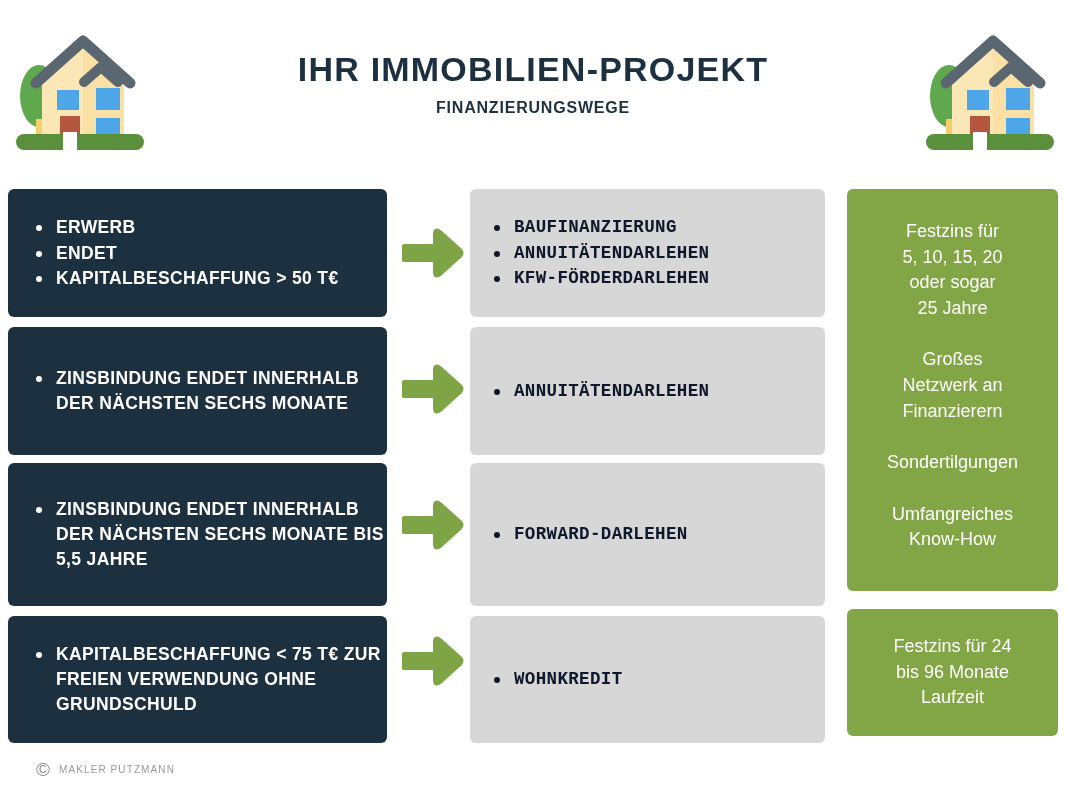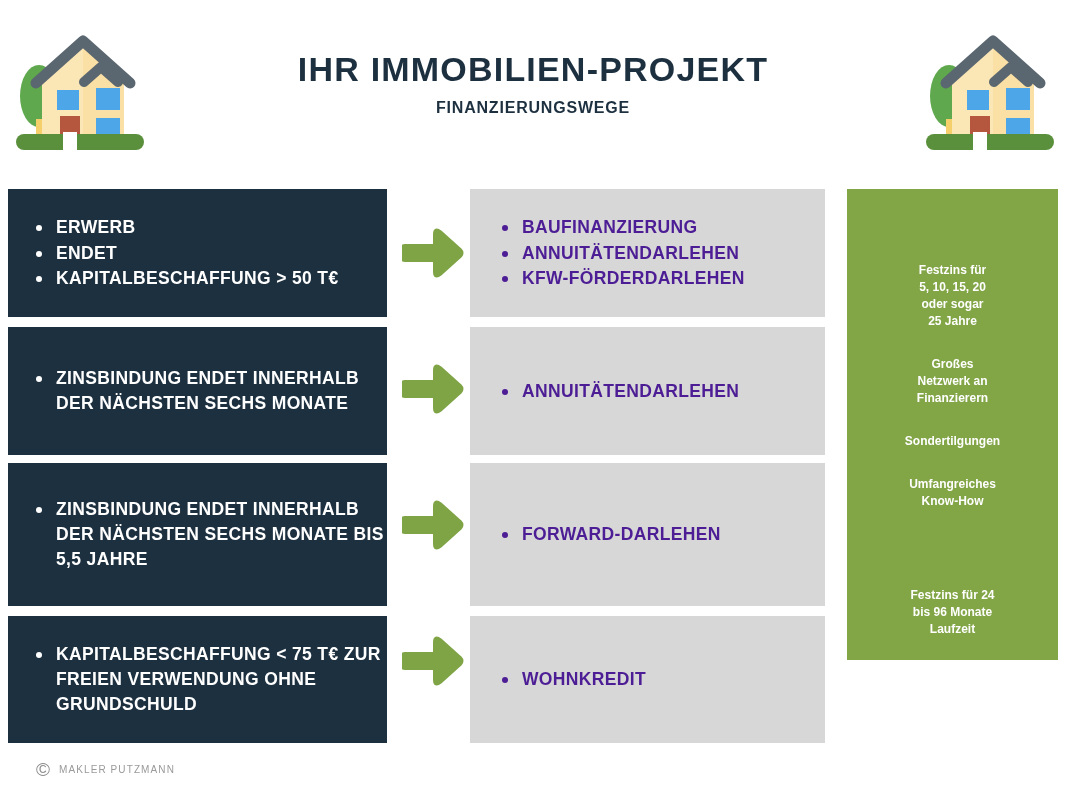--- a/index.html
+++ b/index.html
@@ -56,33 +56,33 @@
     color: #1d3040;
   }
 
   
   .grid { position: absolute; left: 0; top: 0; width: 1066px; height: 791px; }
 
   .box {
     position: absolute;
     display: flex;
     align-items: center;
-    border-radius: 0;
+    border-radius: 6px;
   }
   .box.dark  { background: #1d3040; left: 8px;   width: 379px; }
   .box.gray  { background: #d7d7d7; left: 470px; width: 355px; }
   .box.green { background: #82a546; left: 847px; width: 211px; }
 
   .r1 { top: 189px; height: 128px; }
   .r2 { top: 327px; height: 128px; }
   .r3 { top: 463px; height: 143px; }
   .r4 { top: 616px; height: 127px; }
 
   .green-tall  { top: 189px; height: 402px; }
-  .green-short { top: 565px; height: 95px; }
+  .green-short { top: 609px; height: 127px; }
 
   
   ul.bullets {
     list-style: none;
     padding-left: 28px;
     width: 100%;
   }
   ul.bullets li {
     position: relative;
     font-size: 17.5px;
@@ -96,32 +96,32 @@
     content: "";
     position: absolute;
     left: 0;
     top: 10px;
     width: 6px;
     height: 6px;
     border-radius: 50%;
     background: currentColor;
   }
   .box.dark ul.bullets { color: #ffffff; }
-  .box.gray ul.bullets { color: #4c1d95; padding-left: 32px; }
+  .box.gray ul.bullets { color: #0f172a; padding-left: 24px; font-family: Liberation Mono, monospace; }
 
   
   .green-inner {
     width: 100%;
     text-align: center;
     color: #ffffff;
     padding: 0 12px;
   }
   .green-inner .blk {
-    font-size: 12px;
-    font-weight: bold;
+    font-size: 18px;
+    font-weight: normal;
     line-height: 1.42;
     margin: 0 0 26px 0;
   }
   .green-inner .blk:last-child { margin-bottom: 8px; }
   .green-short .green-inner .blk { margin-bottom: 0; }
 
   
   .arrow {
     position: absolute;
     left: 402px;

